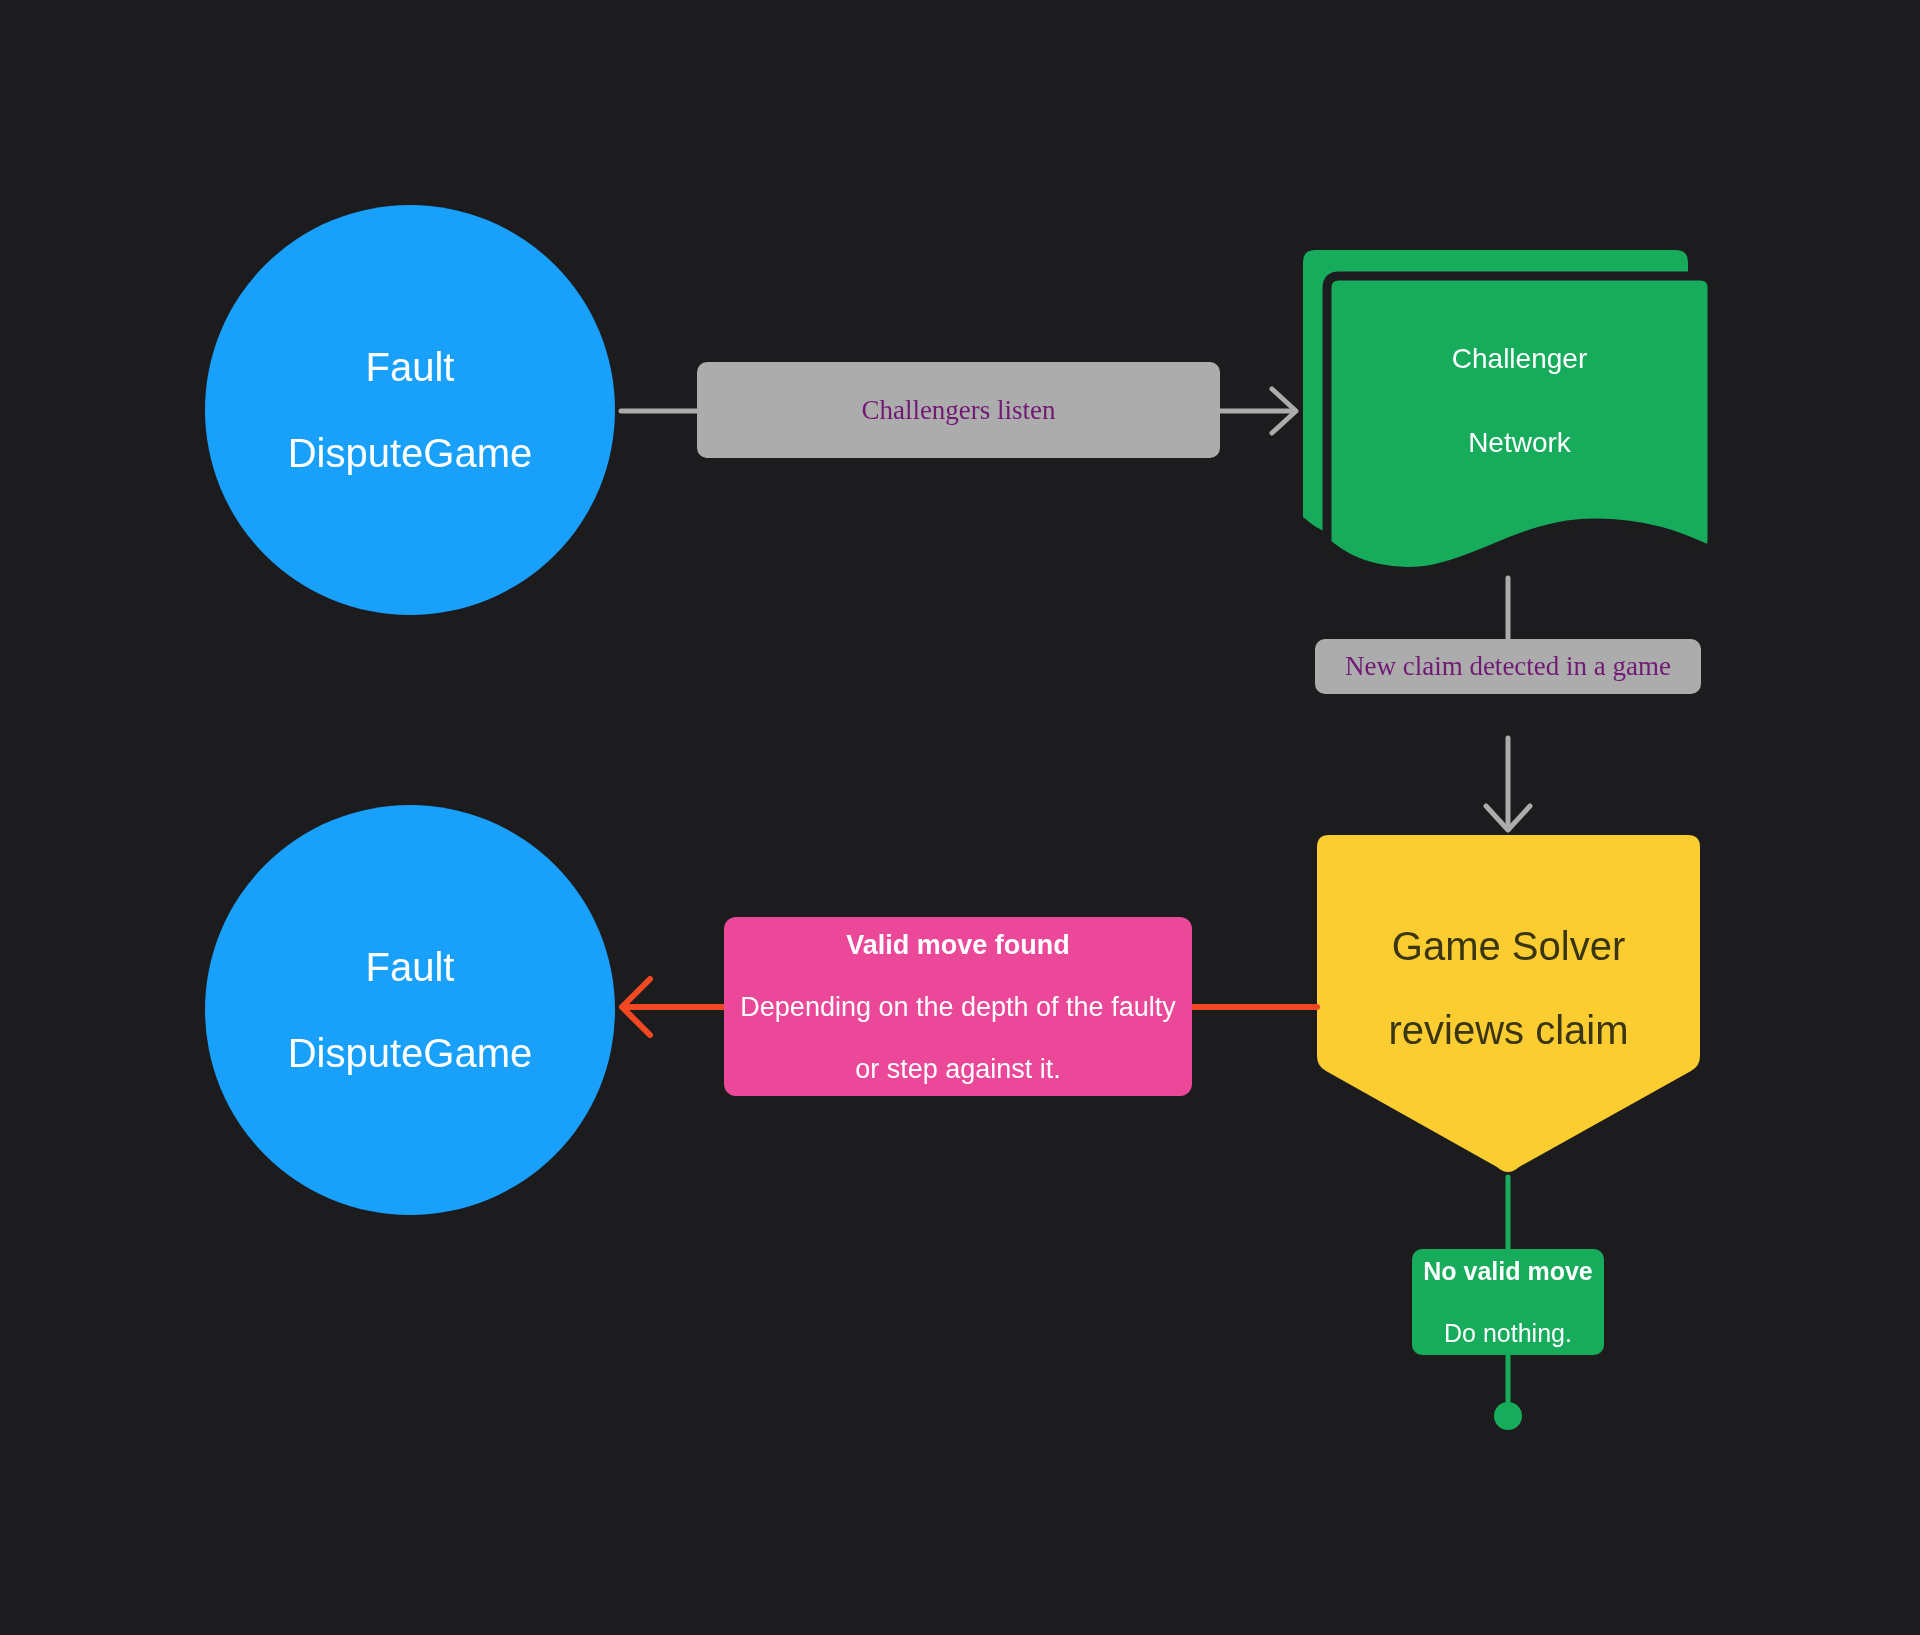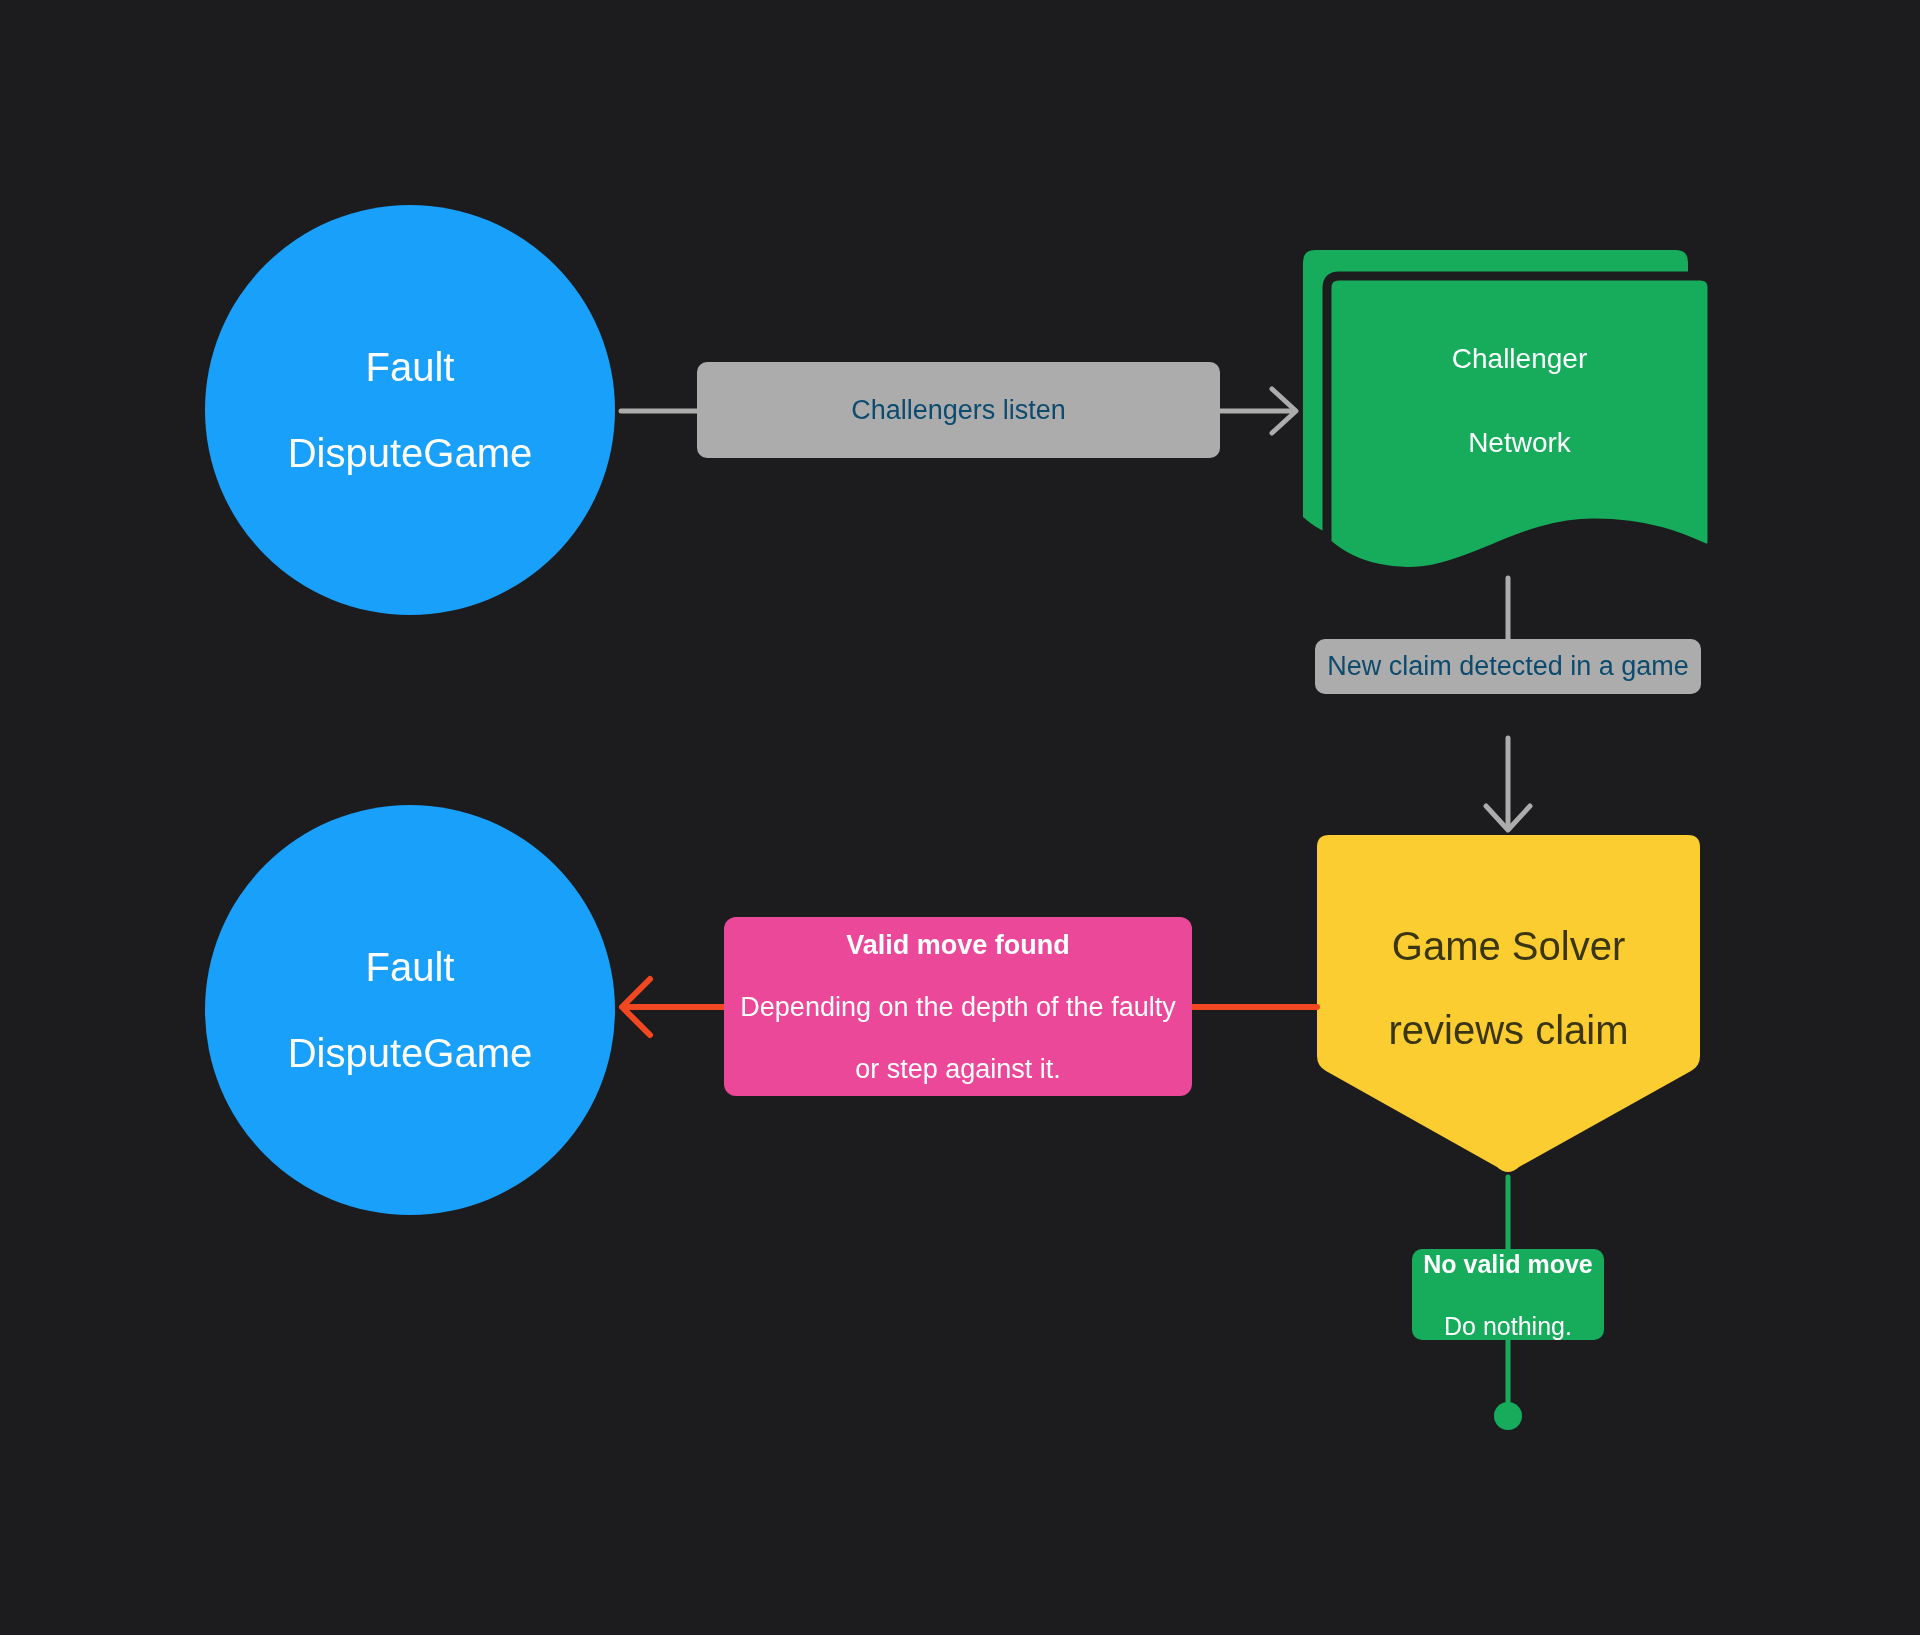--- a/index.html
+++ b/index.html
@@ -25,35 +25,35 @@
   .doc-title {
     left: 1327px; top: 276px; width: 385px; height: 250px;
     color: #FFFFFF; font-size: 28px; font-weight: 500; line-height: 60px;
   }
   .pent-title {
     left: 1317px; top: 835px; width: 383px; height: 305px;
     color: #3A3512; font-size: 40px; font-weight: 500; line-height: 60px;
   }
 
   .gray-label {
-    background: #ACACAC; color: #0c4a6e; border-radius: 10px;
-    font-size: 27px; line-height: 37px; font-weight: 400;
+    background: #ACACAC; color: #701a75; border-radius: 10px;
+    font-size: 27px; line-height: 37px; font-weight: 400; font-family: Liberation Serif, serif;
   }
   .label-listen { left: 697px; top: 362px; width: 523px; height: 96px; }
   .label-newclaim { left: 1315px; top: 639px; width: 386px; height: 55px; }
 
   .red-box {
     left: 724px; top: 917px; width: 468px; height: 179px;
     background: #ec4899; color: #FFFFFF; border-radius: 12px;
     font-size: 27px; line-height: 38px;
   }
   .red-box .title { font-weight: 700; }
 
   .green-box {
-    left: 1412px; top: 1249px; width: 192px; height: 91px;
+    left: 1412px; top: 1249px; width: 192px; height: 106px;
     background: #17AB5C; color: #FFFFFF; border-radius: 10px;
     font-size: 25px; line-height: 38px;
   }
   .green-box .title { font-weight: 700; }
 </style>
 </head>
 <body>
 
 <div class="canvas">
 

